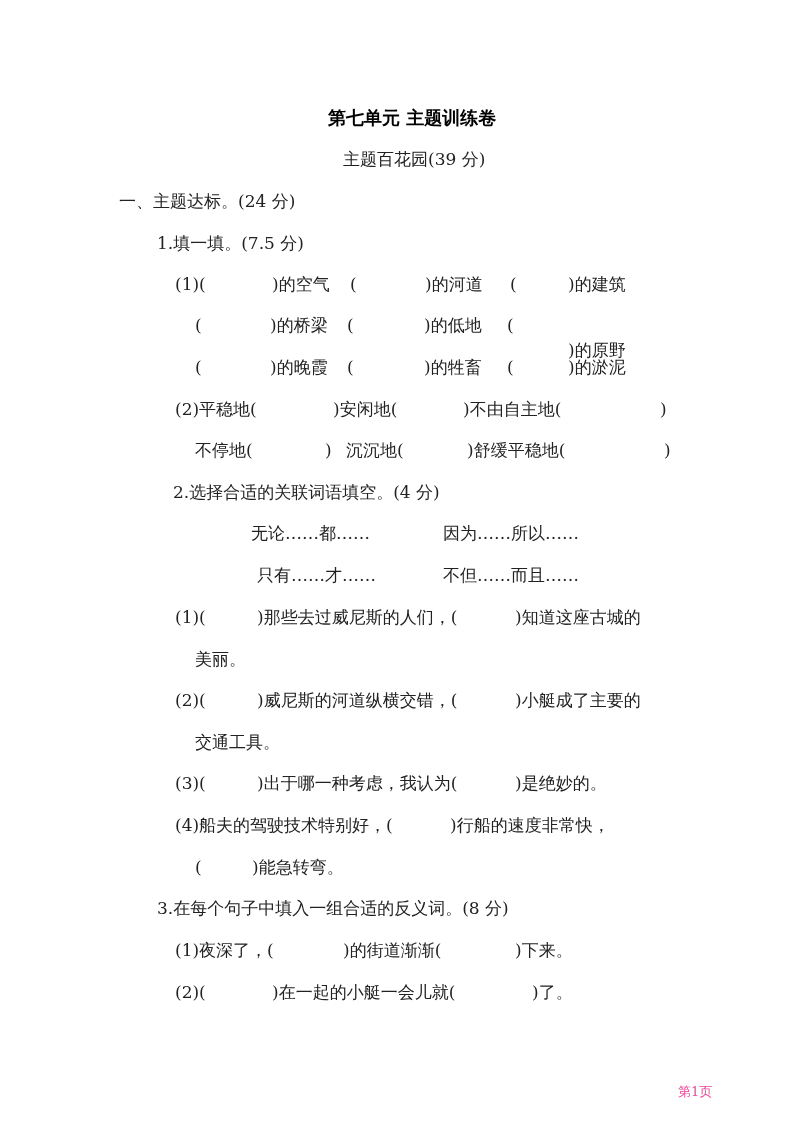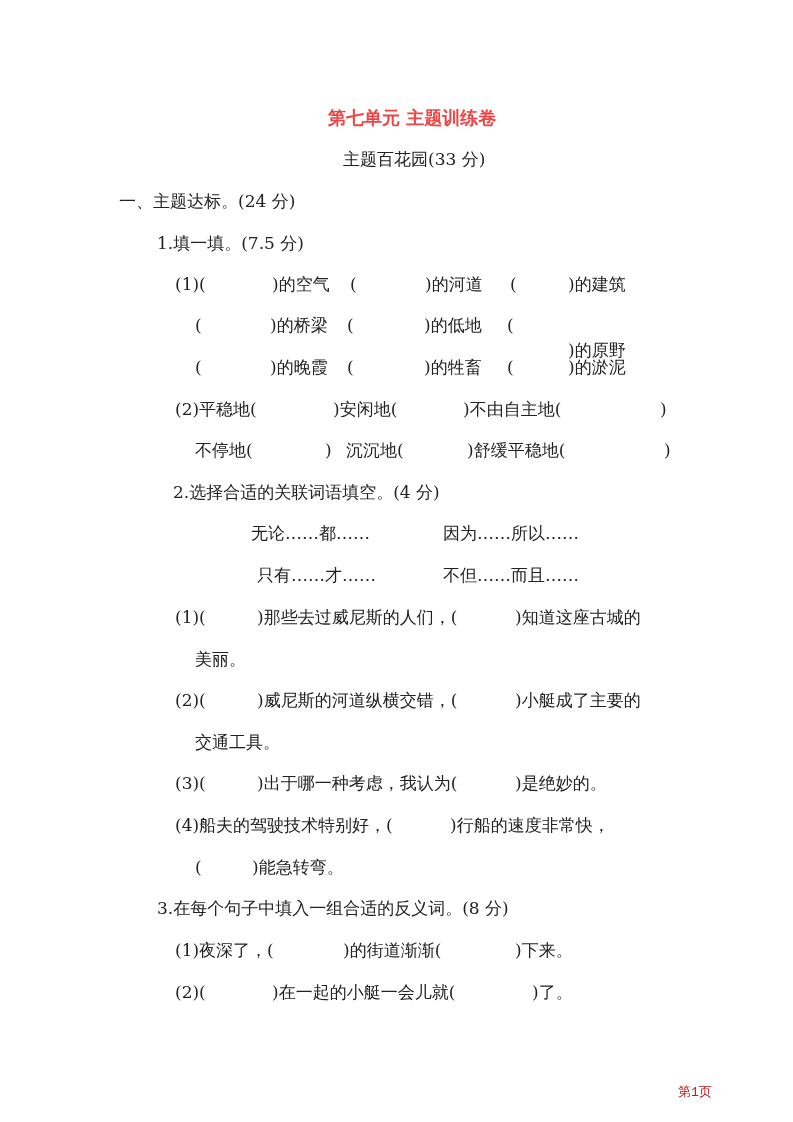--- a/index.html
+++ b/index.html
@@ -1,28 +1,28 @@
 <!DOCTYPE html>
 <html><head>
 <meta charset="utf-8">
 <style>
   html, body { margin: 0; padding: 0; background: #ffffff; }
   body { width: 793px; height: 1122px; position: relative; overflow: hidden;
          font-family: "DejaVu Serif", "Liberation Serif", serif; color: #222; }
   .line { position: absolute; font-size: 17px; line-height: 22px; white-space: nowrap; }
-  .title { font-weight: bold; font-size: 18px; color: #ef4444; }
-  .footer { position: absolute; font-size: 13px; color: #b91c1c; font-family: Liberation Mono, monospace; }
+  .title { font-weight: bold; font-size: 18px; color: #000000; }
+  .footer { position: absolute; font-size: 13px; color: #ec4899; }
 </style>
 </head>
 <body>
 
 <div>
 
   <div class="line title" style="left:328px; top:107px;">第七单元  主题训练卷</div>
-  <div class="line" style="left:343px; top:148px;">主题百花园(33 分)</div>
+  <div class="line" style="left:343px; top:148px;">主题百花园(39 分)</div>
 
   <div class="line" style="left:119px; top:190px;">一、主题达标。(24 分)</div>
 
   <div class="line" style="left:157px; top:232px;">1.填一填。(7.5 分)</div>
 
   <div>
     <span class="line" style="left:175px; top:273px;">(1)(</span>
     <span class="line" style="left:272px; top:273px;">)的空气</span>
     <span class="line" style="left:350px; top:273px;">(</span>
     <span class="line" style="left:425px; top:273px;">)的河道</span>

